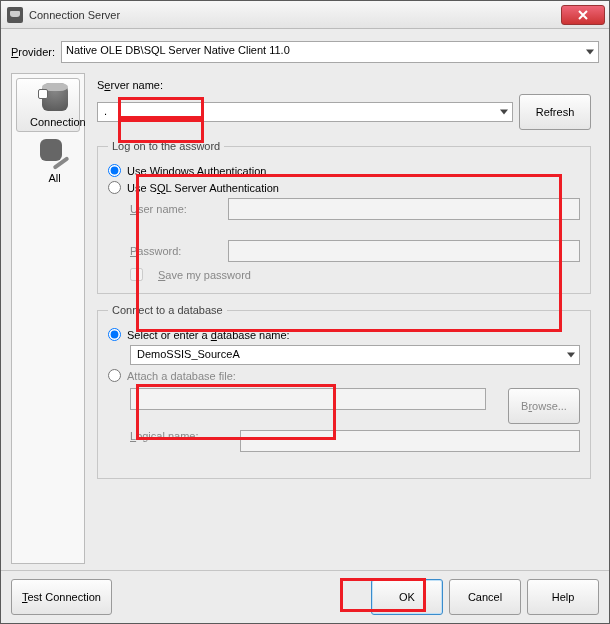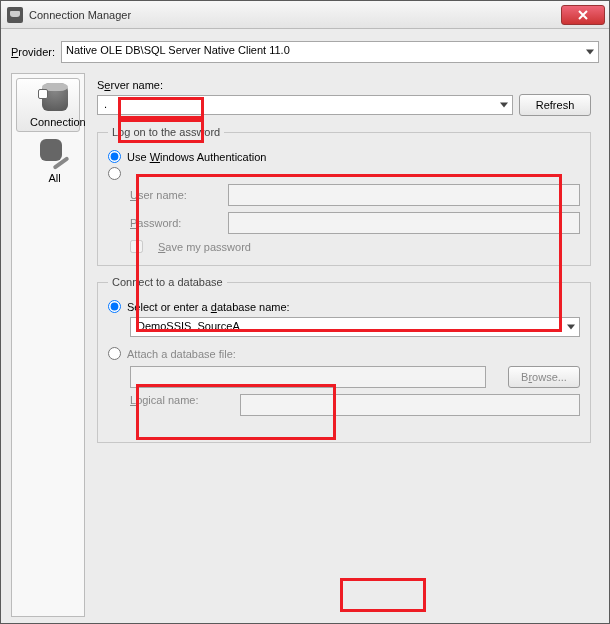--- a/index.html
+++ b/index.html
@@ -92,37 +92,37 @@
     flex:1; display:flex; flex-direction:column;
     padding:2px 8px 0 8px;
   }
   .field-row { display:flex; align-items:center; gap:6px; margin-bottom:4px; }
   .field-label { }
   .nativedrop {
     flex:1; background:#fff; border:1px solid #a7a7a7;
     height:20px; position:relative; padding:2px 18px 2px 6px; font-size:11px;
   }
   .btn {
-    height:22px; min-width:72px;
+    height:36px; min-width:72px;
     background:linear-gradient(#fdfdfd,#e6e6e6);
     border:1px solid #9a9a9a;
     border-radius:3px;
     padding:0 10px; font-size:11px;
     display:inline-flex; align-items:center; justify-content:center;
   }
   .btn:disabled, .btn.disabled { color:#888; }
   .btn.default { border:1px solid #3a8ccc; box-shadow:0 0 0 1px #bfe0f7 inset; }
   fieldset {
     border:1px solid #c7c7c7; margin:6px 0 4px 0;
     padding:8px 10px 10px 10px;
   }
   legend { padding:0 4px; color:#444; font-size:11px;}
   .radio-row { display:flex; align-items:center; gap:6px; margin:4px 0; }
   input[type=radio], input[type=checkbox]{ margin:0; }
-  .cred { display:grid; grid-template-columns:90px 1fr; gap:6px 8px; margin:4px 0 0 22px; align-items:center;}
+  .cred { display:grid; grid-template-columns:90px 1fr; gap:20px 8px; margin:4px 0 0 22px; align-items:center;}
   .cred label { color:#888; text-align:left; }
   .cred input.textbox { width:100%; background:#f3f3f3; color:#666;}
   .savepw { display:flex; align-items:center; gap:15px; margin:6px 0 2px 22px; color:#888;}
   .db-select .nativedrop { margin-left:22px; width:calc(100% - 22px); }
   .attach-row { display:flex; gap:22px; margin:6px 0 2px 22px; }
   .attach-row .textbox { flex:1; background:#f3f3f3;}
   .logical { display:grid; grid-template-columns:90px 1fr; gap:6px 20px; margin:6px 0 16px 22px;}
   .logical label { color:#888; }
   .logical .textbox { background:#f3f3f3; width:100%; }
   .footer {
@@ -136,21 +136,21 @@
   .hi { position:absolute; border:3px solid #ee1c24; pointer-events:none; z-index:50; }
   u.hot { text-decoration: underline; }
   .gray { color:#888; }
 </style>
 </head>
 <body>
 
 <div class="window">
   <div class="titlebar">
     <div class="title-icon"></div>
-    <div class="title-text">Connection Manager</div>
+    <div class="title-text">Connection Server</div>
     <div class="close-btn">
       <svg viewBox="0 0 10 10">
           <path d="M1 1 L9 9 M9 1 L1 9"></path>
         </svg>
     </div>
   </div>
 
   <div class="content">
 
     <div class="row-provider">
@@ -197,20 +197,21 @@
 
         <fieldset>
           <legend>Log on to the assword</legend>
 
           <div class="radio-row">
             <input type="radio" name="auth" checked="" style="">
             <span>Use <u class="hot">W</u>indows Authentication</span>
           </div>
           <div class="radio-row">
             <input type="radio" name="auth" style="">
+            <span>Use S<u class="hot">Q</u>L Server Authentication</span>
           </div>
 
           <div class="cred">
             <label><u class="hot">U</u>ser name:</label>
             <input class="textbox" disabled="" value="" style="">
             <label><u class="hot">P</u>assword:</label>
             <input class="textbox" type="password" disabled="" value="" style="">
           </div>
           <div class="savepw">
             <input type="checkbox" disabled="" style="">
@@ -225,39 +226,54 @@
             <input type="radio" name="dbmode" checked="" style="">
             <span>Select or enter a <u class="hot">d</u>atabase name:</span>
           </div>
           <div class="db-select">
             <div class="nativedrop">
               <span>DemoSSIS_SourceA</span>
               <span class="arrow"></span>
             </div>
           </div>
 
-          <div class="radio-row" style="margin-top:10px;">
+          <div class="radio-row" style="margin-top:4px;">
             <input type="radio" name="dbmode" style="">
             <span class="gray">Attach a database file:</span>
           </div>
           <div class="attach-row">
             <input class="textbox" disabled="" value="" style="">
             <button class="btn disabled" disabled="">
                 <span class="gray">B<u class="hot">r</u>owse...</span>
               </button>
           </div>
           <div class="logical">
             <label><u class="hot">L</u>ogical name:</label>
             <input class="textbox" disabled="" value="" style="">
           </div>
         </fieldset>
 
       </div>
     </div>
   </div>
 
+  <div class="footer">
+    <button class="btn">
+        <span><u class="hot">T</u>est Connection</span>
+      </button>
+    <div class="spacer"></div>
+    <button class="btn default">
+        <span>OK</span>
+      </button>
+    <button class="btn">
+        <span>Cancel</span>
+      </button>
+    <button class="btn">
+        <span>Help</span>
+      </button>
+  </div>
 </div>
 
 <div class="hi" style="left:118px; top:97px;  width:86px;  height:22px;"></div>
 <div class="hi" style="left:118px; top:119px; width:86px;  height:24px;"></div>
 <div class="hi" style="left:136px; top:174px; width:426px; height:158px;"></div>
 <div class="hi" style="left:136px; top:384px; width:200px; height:56px;"></div>
 <div class="hi" style="left:340px; top:578px; width:86px;  height:34px;"></div>
 
 </body></html>

